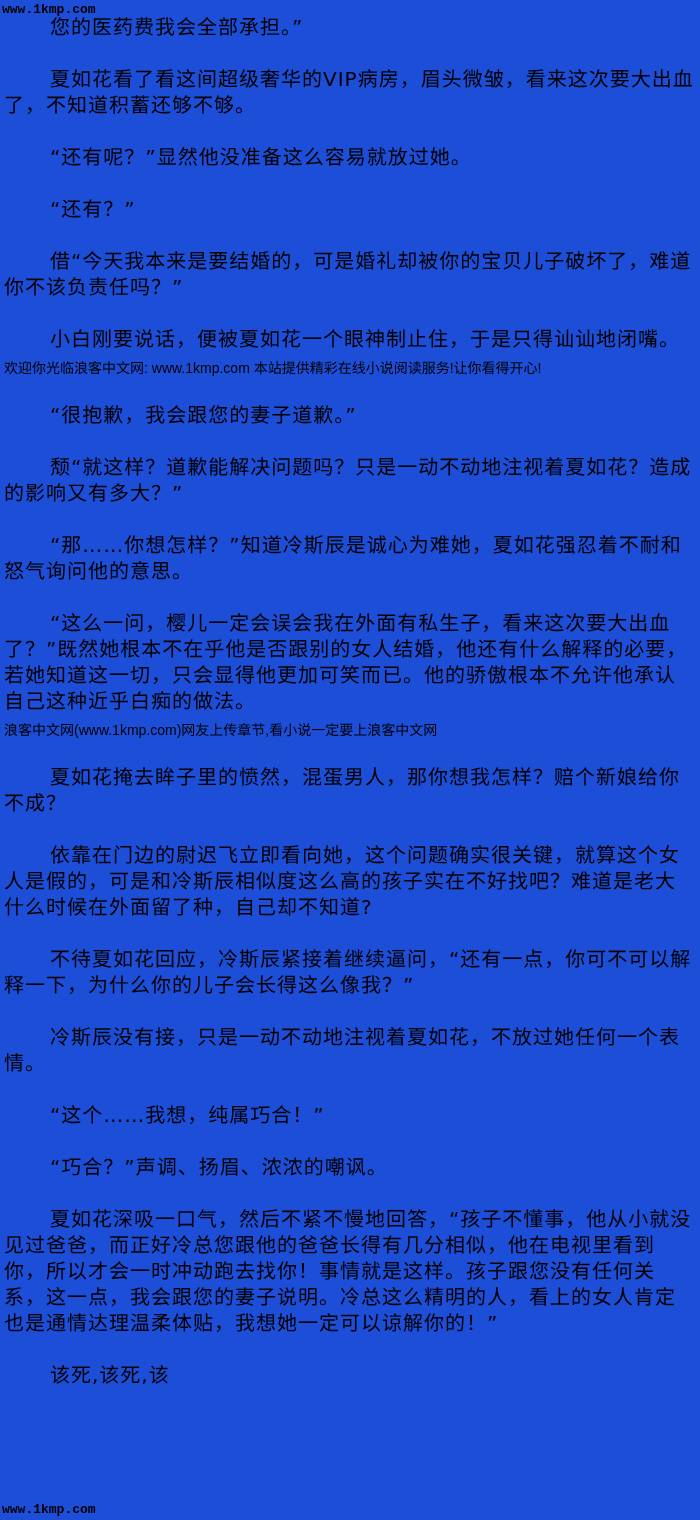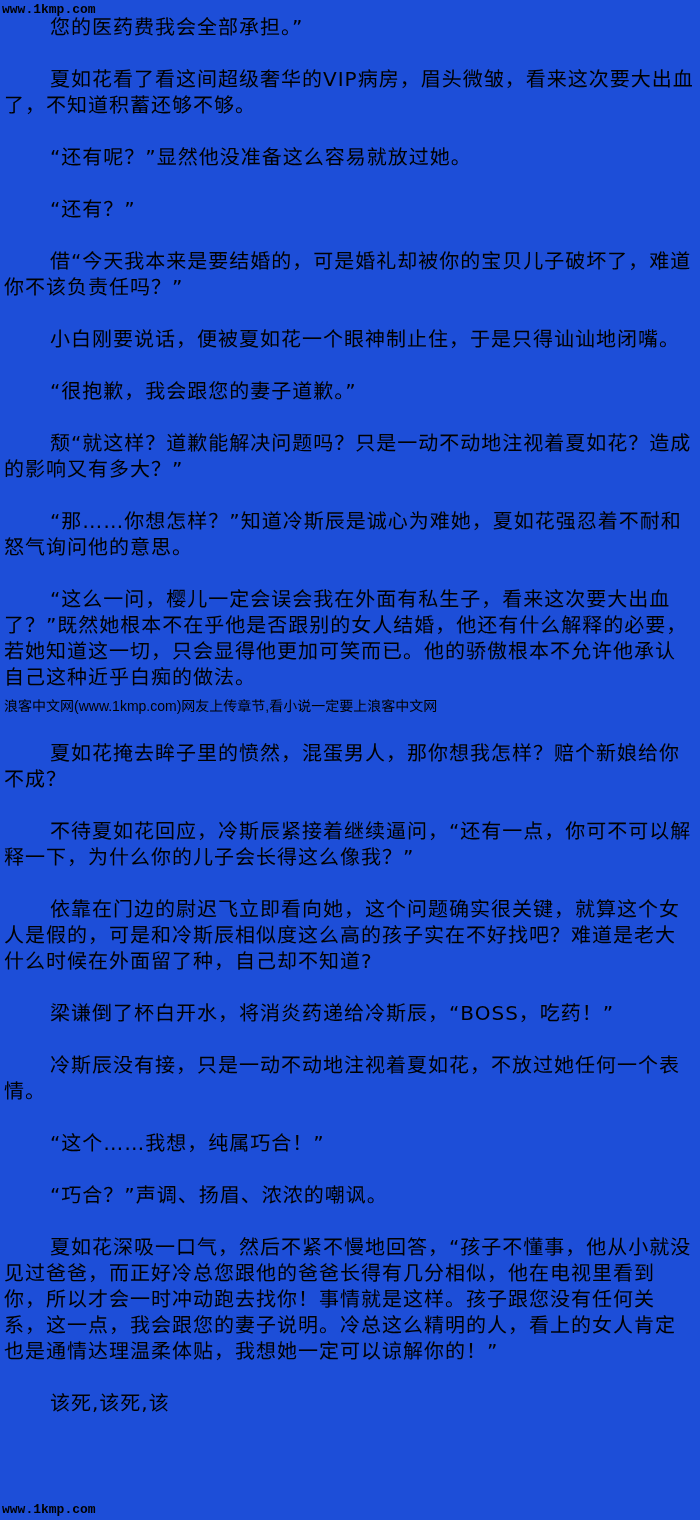--- a/index.html
+++ b/index.html
@@ -62,32 +62,32 @@
 
   <span class="watermark watermark-top">www.1kmp.com</span>
 
   <p class="para">您的医药费我会全部承担。”</p>
   <p class="para">夏如花看了看这间超级奢华的VIP病房，眉头微皱，看来这次要大出血了，不知道积蓄还够不够。</p>
   <p class="para">“还有呢？”显然他没准备这么容易就放过她。</p>
   <p class="para">“还有？”</p>
   <p class="para">借“今天我本来是要结婚的，可是婚礼却被你的宝贝儿子破坏了，难道你不该负责任吗？”</p>
   <p class="para">小白刚要说话，便被夏如花一个眼神制止住，于是只得讪讪地闭嘴。</p>
 
+  <div class="banner">欢迎你光临浪客中文网: www.1kmp.com  本站提供精彩在线小说阅读服务!让你看得开心!</div>
 
   <p class="para">“很抱歉，我会跟您的妻子道歉。”</p>
   <p class="para">颓“就这样？道歉能解决问题吗？只是一动不动地注视着夏如花？造成的影响又有多大？”</p>
   <p class="para">“那……你想怎样？”知道冷斯辰是诚心为难她，夏如花强忍着不耐和怒气询问他的意思。</p>
   <p class="para">“这么一问，樱儿一定会误会我在外面有私生子，看来这次要大出血了？”既然她根本不在乎他是否跟别的女人结婚，他还有什么解释的必要，若她知道这一切，只会显得他更加可笑而已。他的骄傲根本不允许他承认自己这种近乎白痴的做法。</p>
 
   <div class="banner">浪客中文网(www.1kmp.com)网友上传章节,看小说一定要上浪客中文网</div>
 
   <p class="para">夏如花掩去眸子里的愤然，混蛋男人，那你想我怎样？赔个新娘给你不成？</p>
+  <p class="para">依靠在门边的尉迟飞立即看向她，这个问题确实很关键，就算这个女人是假的，可是和冷斯辰相似度这么高的孩子实在不好找吧？难道是老大什么时候在外面留了种，自己却不知道?</p>
   <p class="para">不待夏如花回应，冷斯辰紧接着继续逼问，“还有一点，你可不可以解释一下，为什么你的儿子会长得这么像我？”</p>
-  <p class="para">依靠在门边的尉迟飞立即看向她，这个问题确实很关键，就算这个女人是假的，可是和冷斯辰相似度这么高的孩子实在不好找吧？难道是老大什么时候在外面留了种，自己却不知道?</p>
-  <p class="para">梁谦倒了杯白开水，将消炎药递给冷斯辰，“BOSS，吃药！”</p>
   <p class="para">冷斯辰没有接，只是一动不动地注视着夏如花，不放过她任何一个表情。</p>
   <p class="para">“这个……我想，纯属巧合！”</p>
   <p class="para">“巧合？”声调、扬眉、浓浓的嘲讽。</p>
   <p class="para">夏如花深吸一口气，然后不紧不慢地回答，“孩子不懂事，他从小就没见过爸爸，而正好冷总您跟他的爸爸长得有几分相似，他在电视里看到你，所以才会一时冲动跑去找你！事情就是这样。孩子跟您没有任何关系，这一点，我会跟您的妻子说明。冷总这么精明的人，看上的女人肯定也是通情达理温柔体贴，我想她一定可以谅解你的！”</p>
   <p class="para">该死,该死,该</p>
 
   <span class="watermark watermark-bottom">www.1kmp.com</span>
 
 </div>
 

